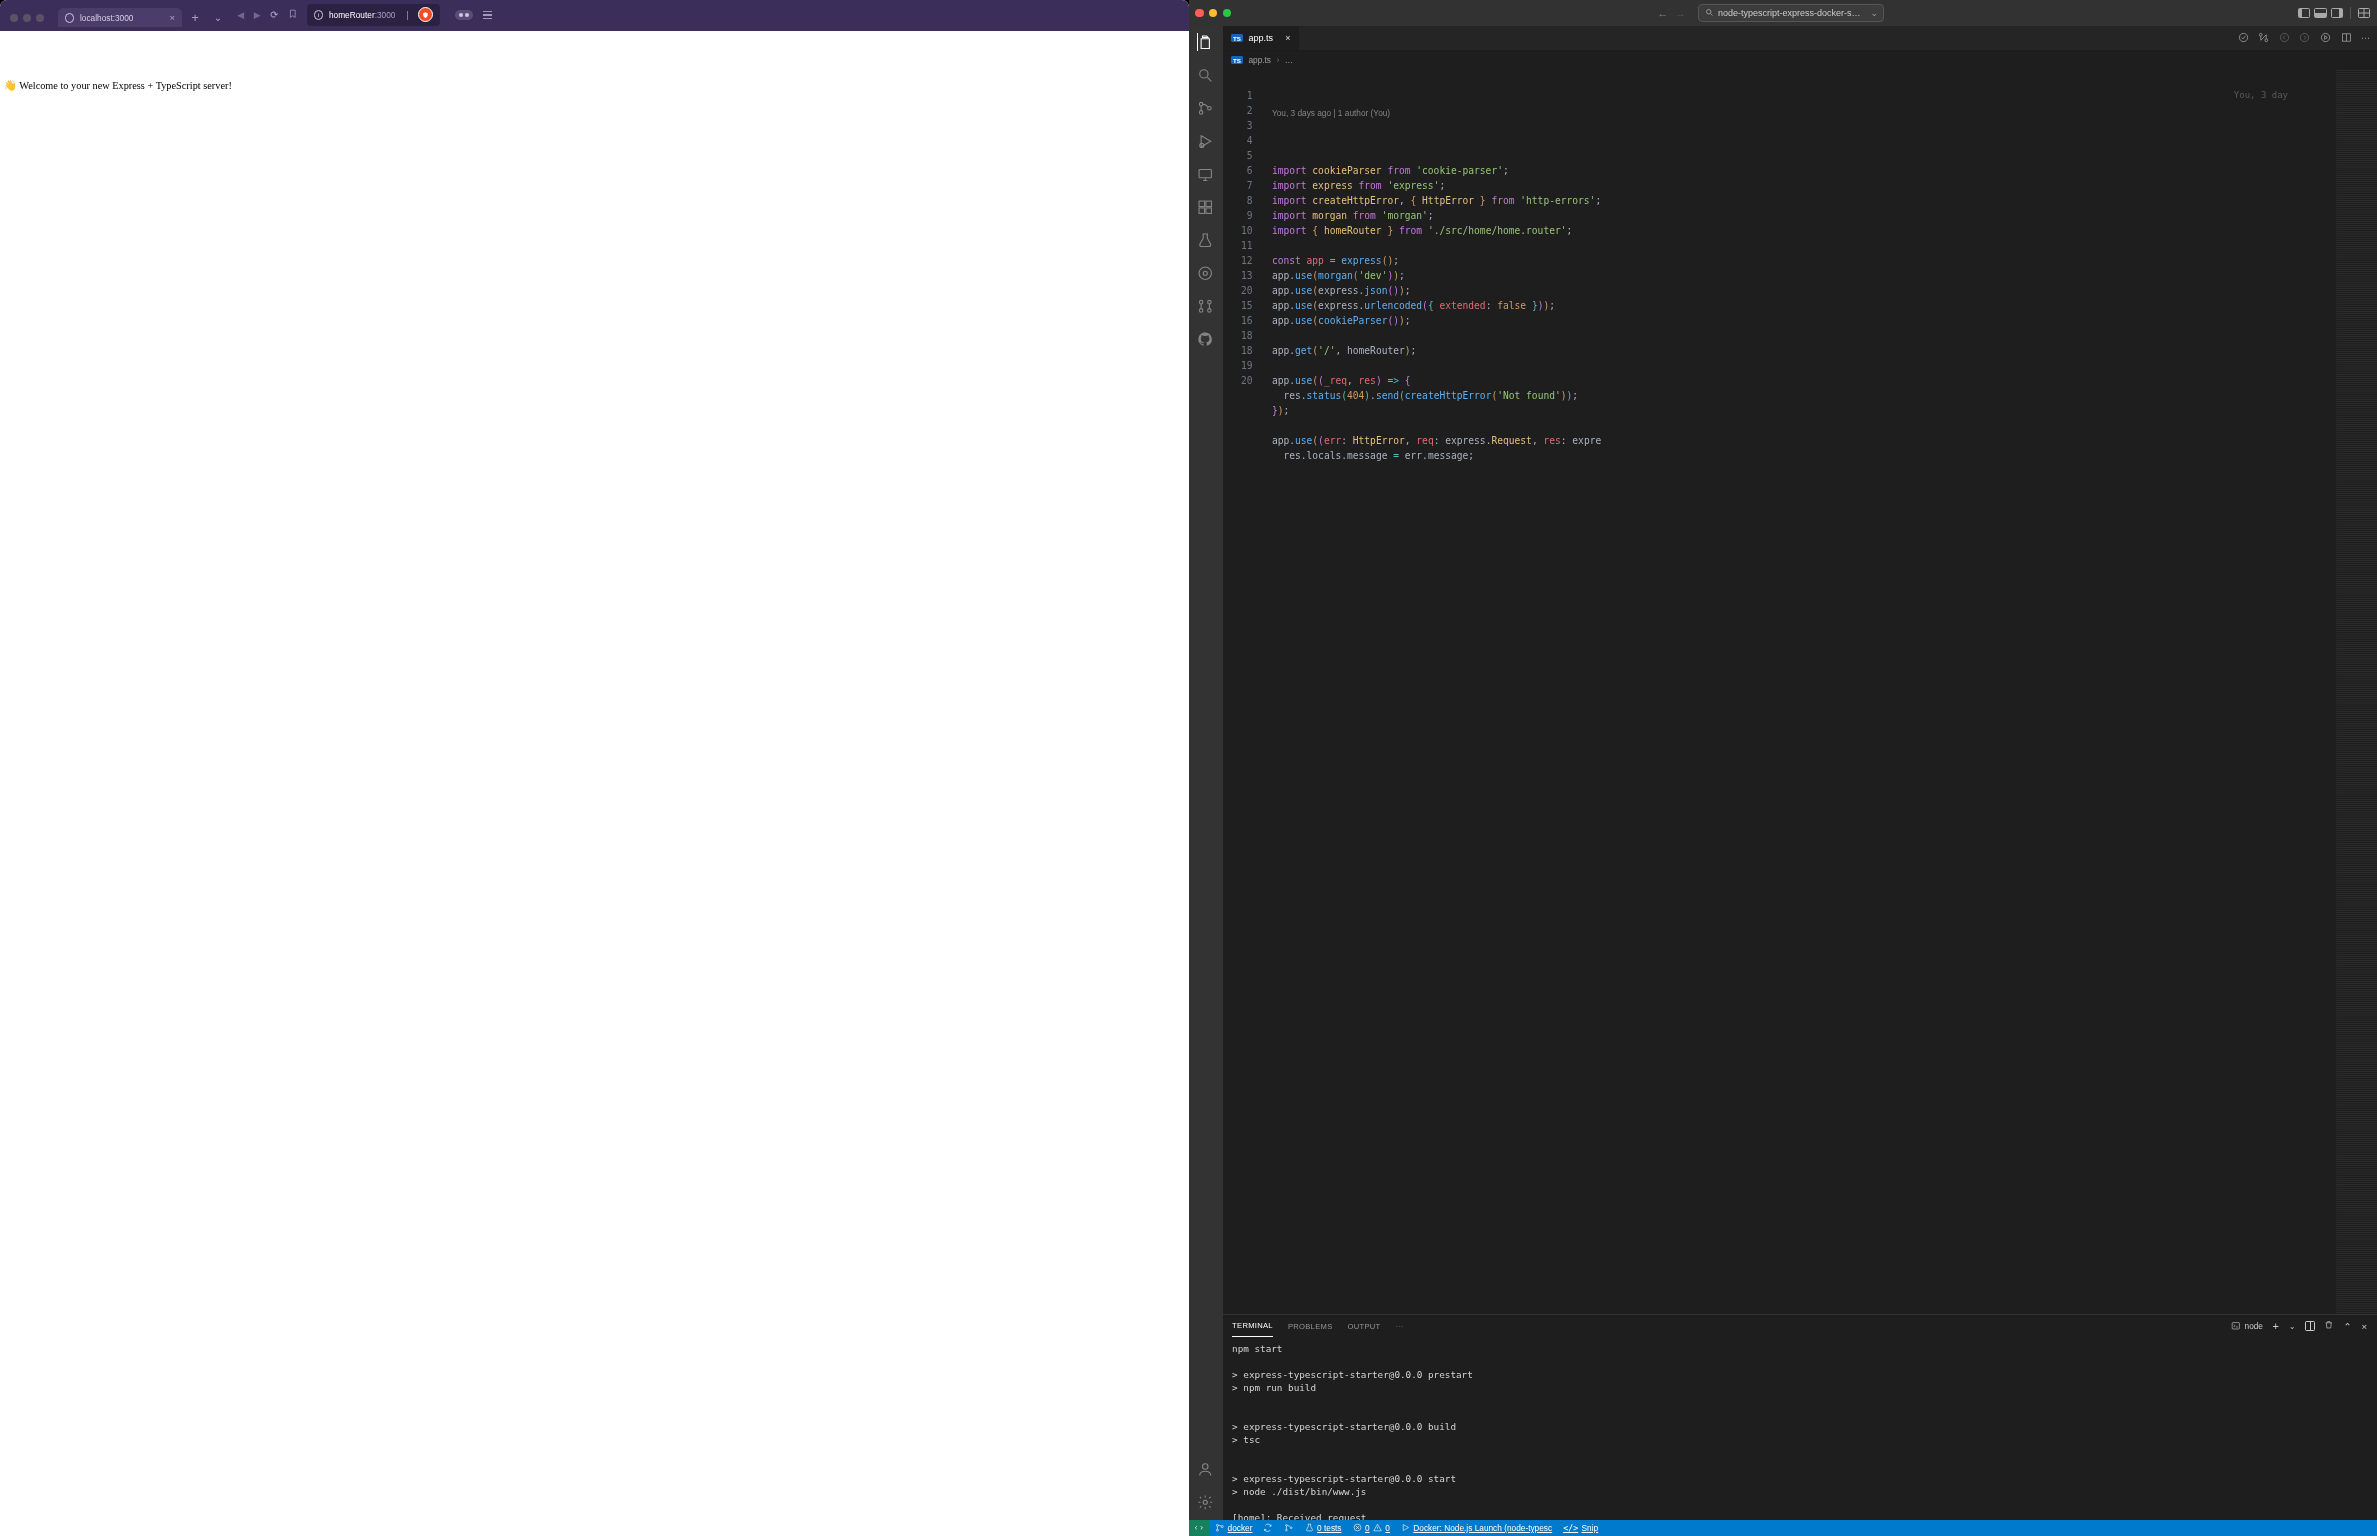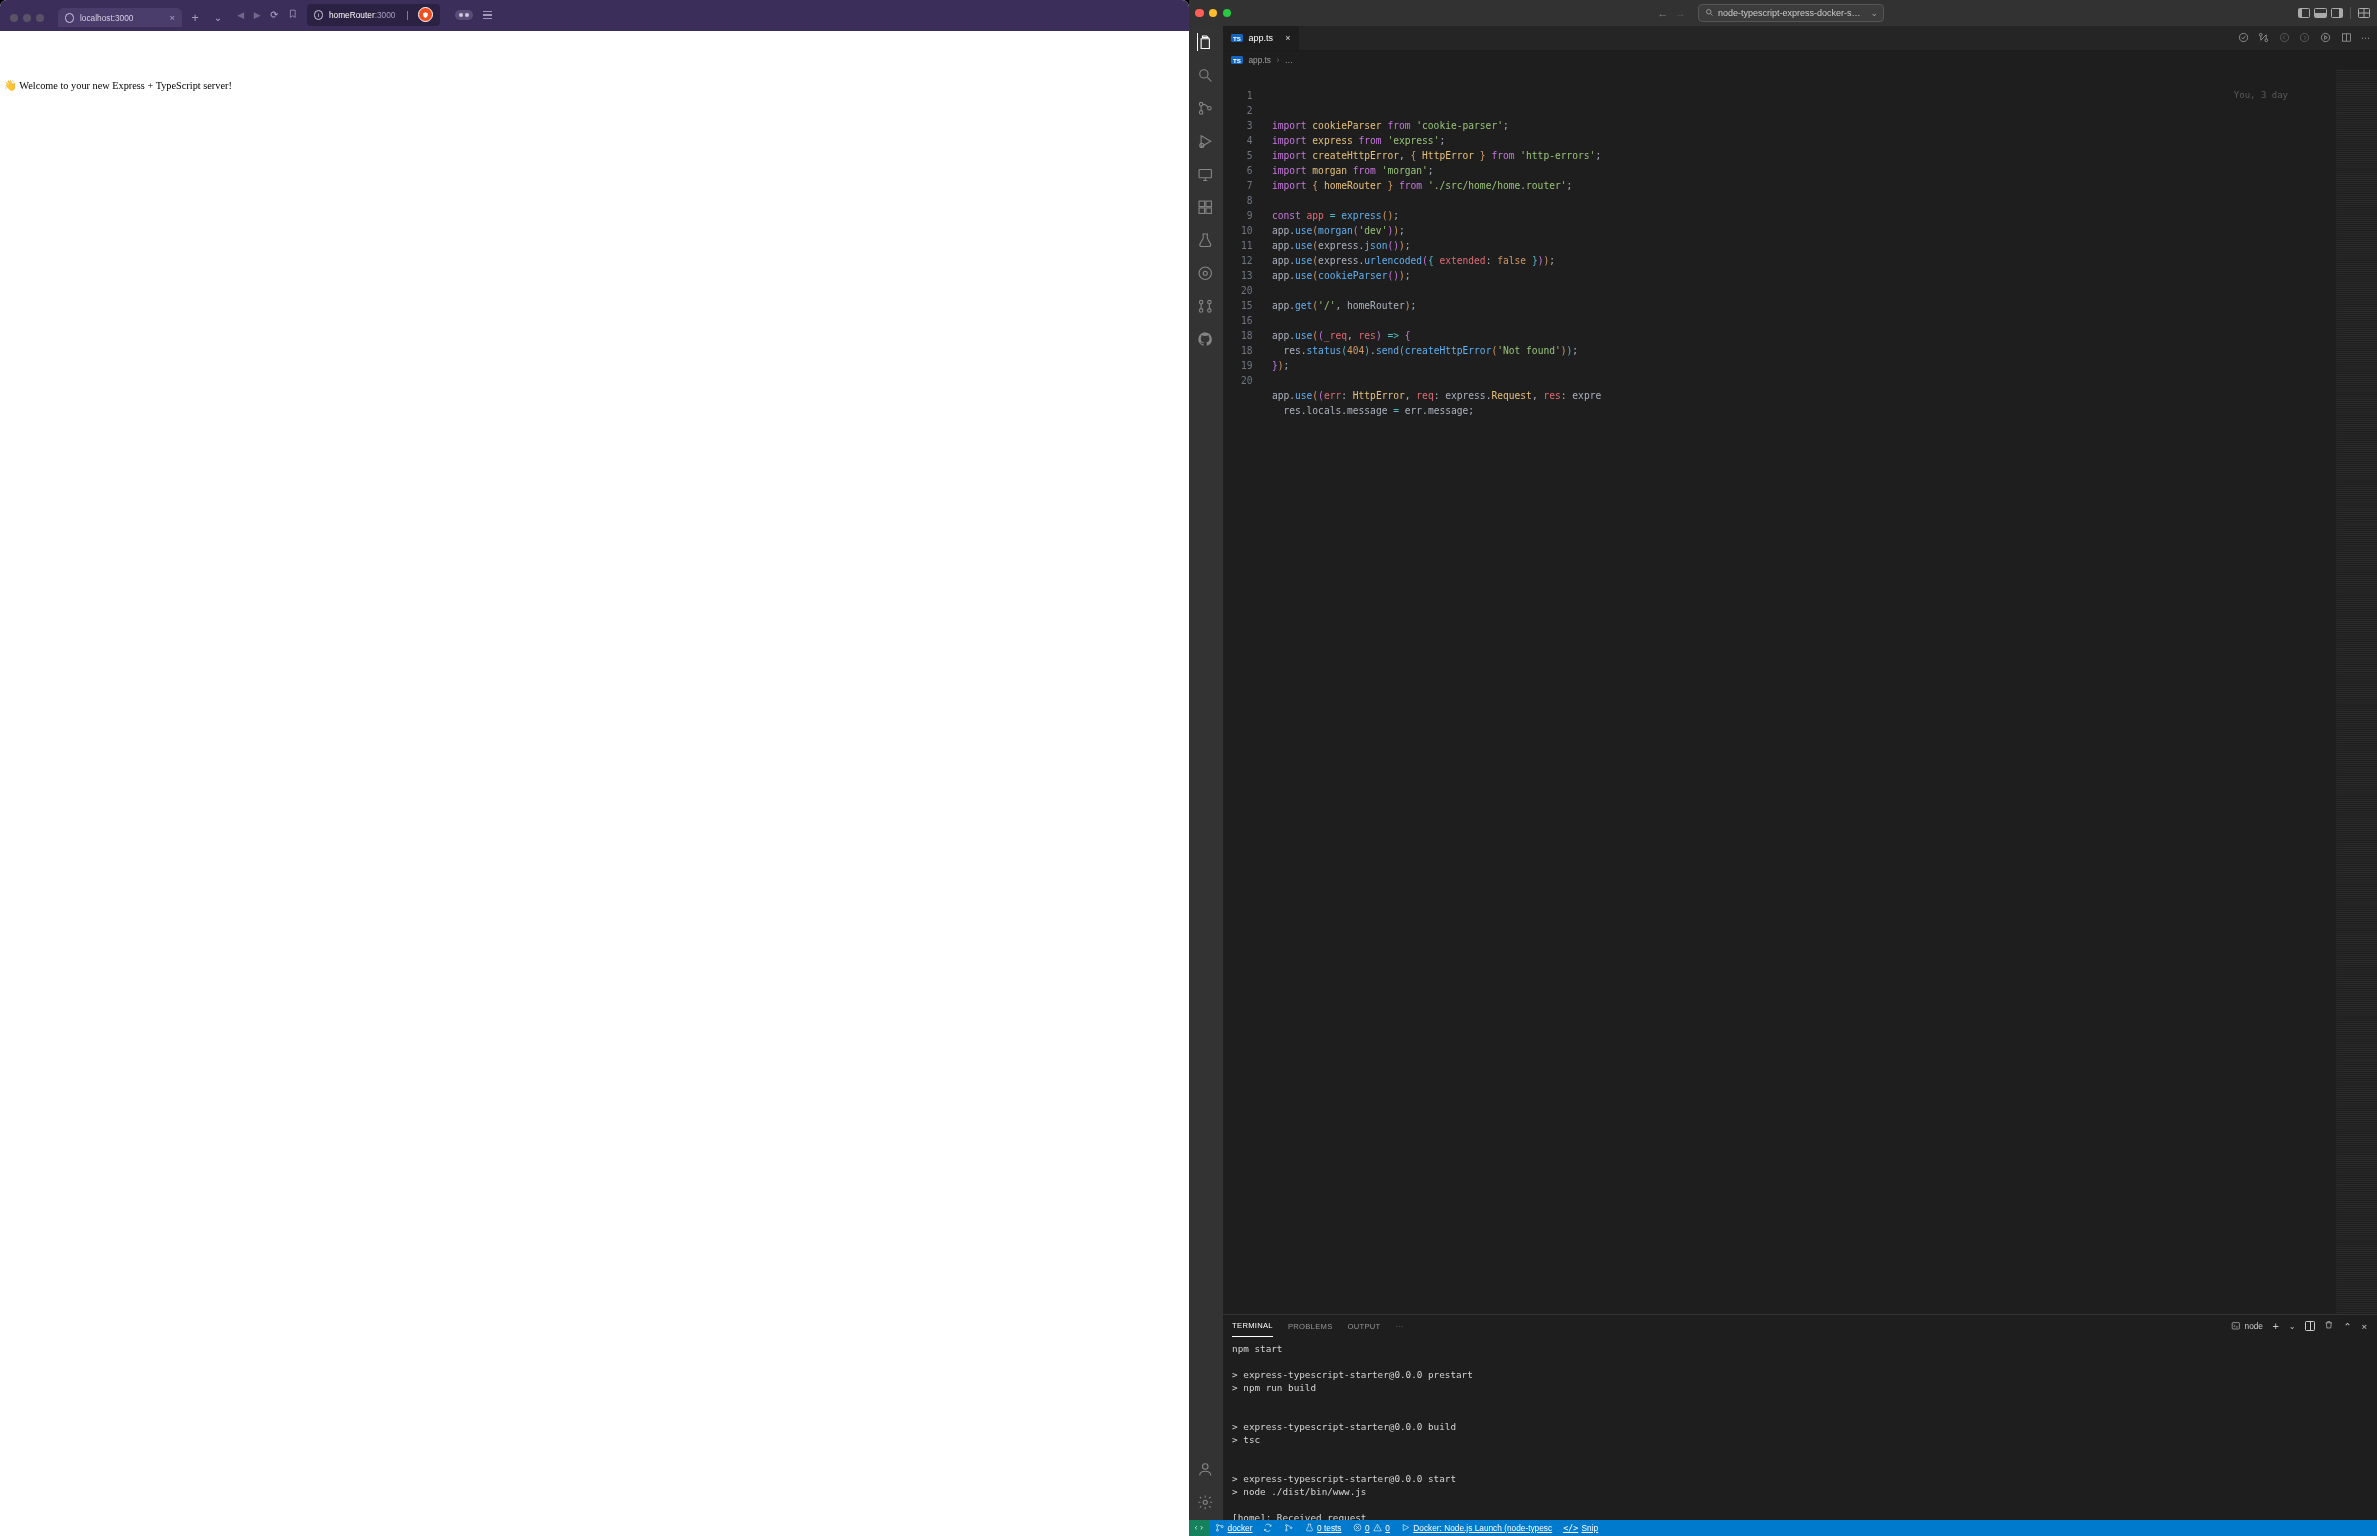--- a/index.html
+++ b/index.html
@@ -446,20 +446,21 @@
             <div class="gl-line">13</div>
             <div class="gl-line">20</div>
             <div class="gl-line">15</div>
             <div class="gl-line">16</div>
             <div class="gl-line">18</div>
             <div class="gl-line">18</div>
             <div class="gl-line">19</div>
             <div class="gl-line">20</div>
           </div>
         <div class="code" id="code">
+          <div class="codelens">You, 3 days ago | 1 author (You)</div>
           <div class="blame">You, 3 day</div>
         <div style="padding-left: 12.4px;"><span class="kw">import </span><span class="fn">cookieParser</span><span class="kw"> from </span><span class="str">'cookie-parser'</span><span class="pn">;</span></div><div style="padding-left: 12.4px;"><span class="kw">import </span><span class="fn">express</span><span class="kw"> from </span><span class="str">'express'</span><span class="pn">;</span></div><div style="padding-left: 12.4px;"><span class="kw">import </span><span class="fn">createHttpError</span><span class="pn">, </span><span class="br1">{</span><span class="pn"> </span><span class="fn">HttpError</span><span class="pn"> </span><span class="br1">}</span><span class="kw"> from </span><span class="str">'http-errors'</span><span class="pn">;</span></div><div style="padding-left: 12.4px;"><span class="kw">import </span><span class="fn">morgan</span><span class="kw"> from </span><span class="str">'morgan'</span><span class="pn">;</span></div><div style="padding-left: 12.4px;"><span class="kw">import </span><span class="br1">{</span><span class="pn"> </span><span class="fn">homeRouter</span><span class="pn"> </span><span class="br1">}</span><span class="kw"> from </span><span class="str">'./src/home/home.router'</span><span class="pn">;</span></div><div style="padding-left: 12.4px;">&nbsp;</div><div style="padding-left: 12.4px;"><span class="kw">const </span><span class="var">app</span><span class="pn"> </span><span class="op">=</span><span class="pn"> </span><span class="fn2">express</span><span class="br1">()</span><span class="pn">;</span></div><div style="padding-left: 12.4px;"><span class="nm">app</span><span class="pn">.</span><span class="fn2">use</span><span class="br1">(</span><span class="fn2">morgan</span><span class="br2">(</span><span class="str">'dev'</span><span class="br2">)</span><span class="br1">)</span><span class="pn">;</span></div><div style="padding-left: 12.4px;"><span class="nm">app</span><span class="pn">.</span><span class="fn2">use</span><span class="br1">(</span><span class="nm">express</span><span class="pn">.</span><span class="fn2">json</span><span class="br2">()</span><span class="br1">)</span><span class="pn">;</span></div><div style="padding-left: 12.4px;"><span class="nm">app</span><span class="pn">.</span><span class="fn2">use</span><span class="br1">(</span><span class="nm">express</span><span class="pn">.</span><span class="fn2">urlencoded</span><span class="br2">(</span><span class="br3">{</span><span class="pn"> </span><span class="prop">extended</span><span class="pn">:</span><span class="pn"> </span><span class="bool">false</span><span class="pn"> </span><span class="br3">}</span><span class="br2">)</span><span class="br1">)</span><span class="pn">;</span></div><div style="padding-left: 12.4px;"><span class="nm">app</span><span class="pn">.</span><span class="fn2">use</span><span class="br1">(</span><span class="fn2">cookieParser</span><span class="br2">()</span><span class="br1">)</span><span class="pn">;</span></div><div style="padding-left: 12.4px;">&nbsp;</div><div style="padding-left: 12.4px;"><span class="nm">app</span><span class="pn">.</span><span class="fn2">get</span><span class="br1">(</span><span class="str">'/'</span><span class="pn">, </span><span class="nm">homeRouter</span><span class="br1">)</span><span class="pn">;</span></div><div style="padding-left: 12.4px;">&nbsp;</div><div style="padding-left: 12.4px;"><span class="nm">app</span><span class="pn">.</span><span class="fn2">use</span><span class="br1">(</span><span class="br2">(</span><span class="var">_req</span><span class="pn">, </span><span class="var">res</span><span class="br2">)</span><span class="pn"> </span><span class="op">=&gt;</span><span class="pn"> </span><span class="br2">{</span></div><div style="padding-left: 12.4px;"><span class="pn">  </span><span class="nm">res</span><span class="pn">.</span><span class="fn2">status</span><span class="br3">(</span><span class="num">404</span><span class="br3">)</span><span class="pn">.</span><span class="fn2">send</span><span class="br3">(</span><span class="fn2">createHttpError</span><span class="br1">(</span><span class="str">'Not found'</span><span class="br1">)</span><span class="br3">)</span><span class="pn">;</span></div><div style="padding-left: 12.4px;"><span class="br2">}</span><span class="br1">)</span><span class="pn">;</span></div><div style="padding-left: 12.4px;">&nbsp;</div><div style="padding-left: 12.4px;"><span class="nm">app</span><span class="pn">.</span><span class="fn2">use</span><span class="br1">(</span><span class="br2">(</span><span class="var">err</span><span class="pn">: </span><span class="ty">HttpError</span><span class="pn">, </span><span class="var">req</span><span class="pn">: </span><span class="nm">express</span><span class="pn">.</span><span class="ty">Request</span><span class="pn">, </span><span class="var">res</span><span class="pn">: </span><span class="nm">expre</span></div><div style="padding-left: 12.4px;"><span class="pn">  </span><span class="nm">res</span><span class="pn">.</span><span class="nm">locals</span><span class="pn">.</span><span class="nm">message</span><span class="pn"> </span><span class="op">=</span><span class="pn"> </span><span class="nm">err</span><span class="pn">.</span><span class="nm">message</span><span class="pn">;</span></div></div>
         <div class="minimap"></div>
       </div>
 
       <div class="panel">
         <div class="panel-tabs">
           <span class="pt active">TERMINAL</span>
           <span class="pt">PROBLEMS</span>
           <span class="pt">OUTPUT</span>

